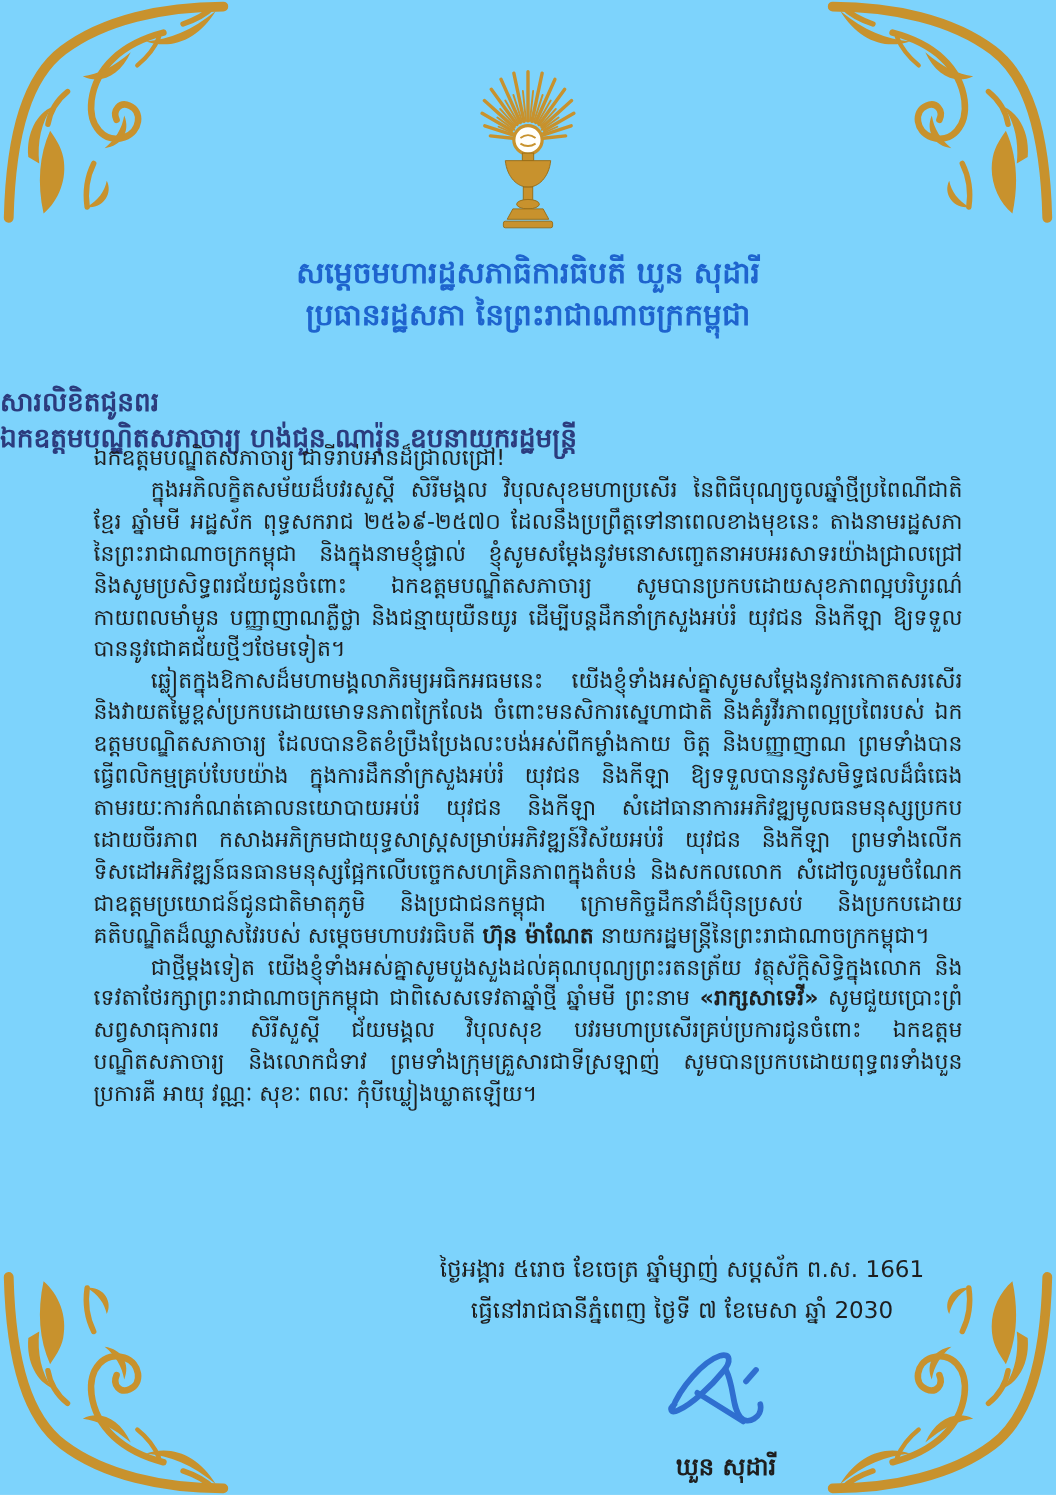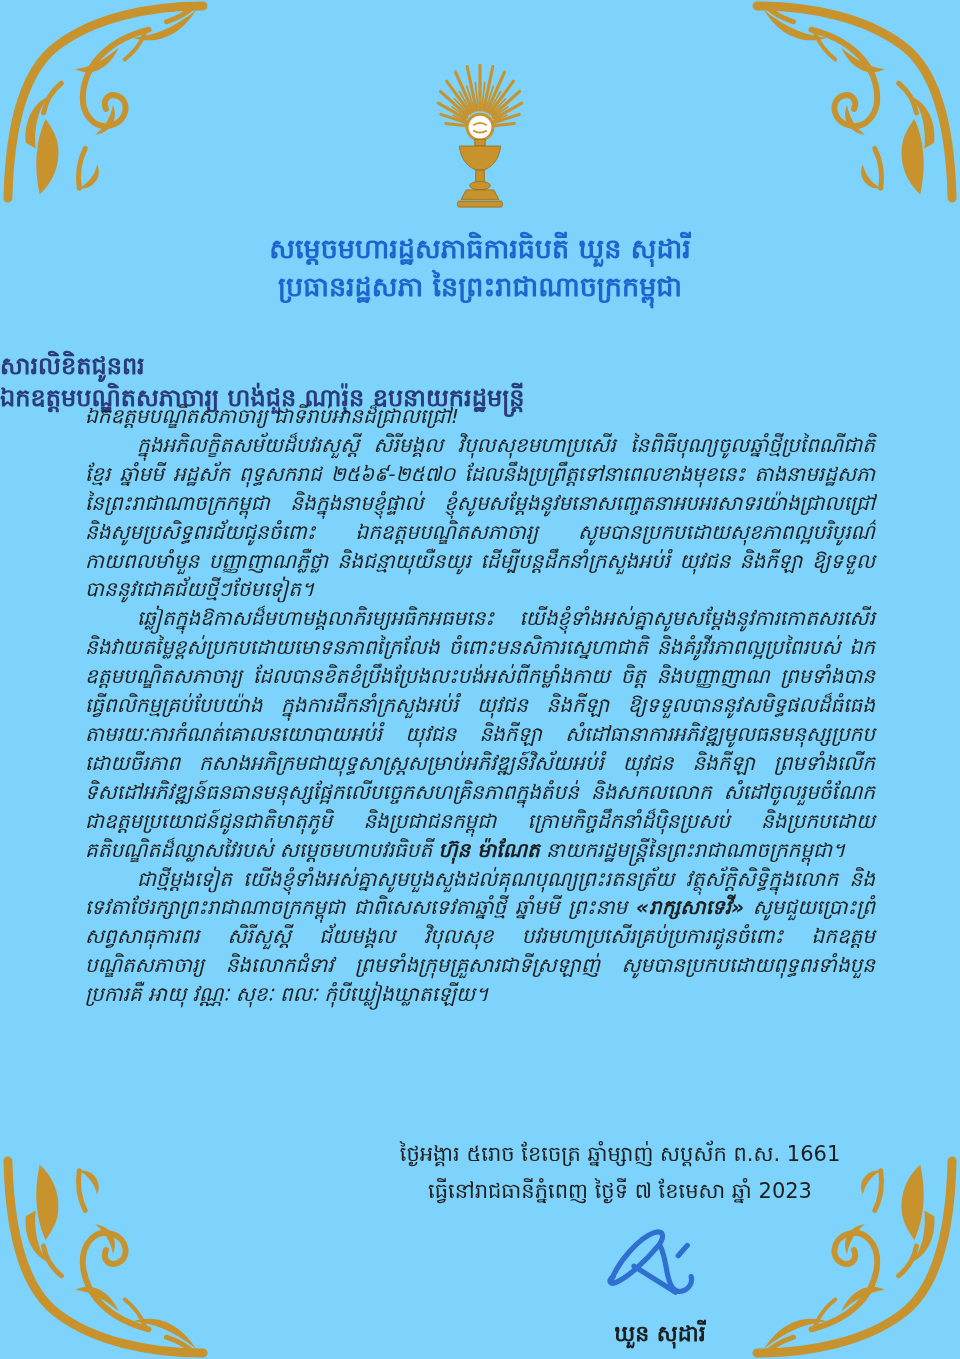--- a/index.html
+++ b/index.html
@@ -23,21 +23,21 @@
   .emblem { position:absolute; top:48px; left:0; width:100%; text-align:center; }
   
   .titles { position:absolute; top:230px; left:0; width:100%; text-align:center; }
   .blue-line { font-weight:bold; color:#1e64ce; font-size:27px; line-height:38px; }
   .subject { position:absolute; top:306px; left:0; width:100%; color:#2b3c7e; font-weight:bold;margin-top:44px; }
   .subject-title { font-size:24px; line-height:32px; }
   .subject-rcpt { font-size:24px; line-height:33px; }
   
   .bodytext {
     position:absolute; top:402px; left:85px; width:790px;
-    font-size:20px; line-height:28.9px; text-align:justify;font-style:italic;
+    font-size:20px; line-height:28.9px; text-align:justify;
   }
   .bodytext p.para { text-indent:52px; }
   .bodytext .salutation { text-indent:0; }
   .bodytext b { font-weight:bold; }
   
   .dateblock {
     position:absolute; top:1136px; right:75px; width:530px;
     text-align:center; font-size:21px; line-height:37px;
   }
   
@@ -145,21 +145,21 @@
 
   <div class="bodytext">
     <p class="salutation">ឯកឧត្តមបណ្ឌិតសភាចារ្យ ជាទីរាប់អានដ៏ជ្រាលជ្រៅ!</p>
     <p class="para">ក្នុងអភិលក្ខិតសម័យដ៏បវរសួស្ដី សិរីមង្គល វិបុលសុខមហាប្រសើរ នៃពិធីបុណ្យចូលឆ្នាំថ្មីប្រពៃណីជាតិខ្មែរ ឆ្នាំមមី អដ្ឋស័ក ពុទ្ធសករាជ ២៥៦៩-២៥៧០ ដែលនឹងប្រព្រឹត្តទៅនាពេលខាងមុខនេះ តាងនាមរដ្ឋសភានៃព្រះរាជាណាចក្រកម្ពុជា និងក្នុងនាមខ្ញុំផ្ទាល់ ខ្ញុំសូមសម្ដែងនូវមនោសញ្ចេតនាអបអរសាទរយ៉ាងជ្រាលជ្រៅ និងសូមប្រសិទ្ធពរជ័យជូនចំពោះ ឯកឧត្តមបណ្ឌិតសភាចារ្យ សូមបានប្រកបដោយសុខភាពល្អបរិបូរណ៌ កាយពលមាំមួន បញ្ញាញាណភ្លឺថ្លា និងជន្មាយុយឺនយូរ ដើម្បីបន្តដឹកនាំក្រសួងអប់រំ យុវជន និងកីឡា ឱ្យទទួលបាននូវជោគជ័យថ្មីៗថែមទៀត។</p>
     <p class="para"><span>ឆ្លៀតក្នុងឱកាសដ៏មហាមង្គលាភិរម្យអធិកអធមនេះ យើងខ្ញុំទាំងអស់គ្នាសូមសម្ដែងនូវការកោតសរសើរ និងវាយតម្លៃខ្ពស់ប្រកបដោយមោទនភាពក្រៃលែង ចំពោះមនសិការស្នេហាជាតិ និងគំរូវីរភាពល្អប្រពៃរបស់ ឯកឧត្តមបណ្ឌិតសភាចារ្យ ដែលបានខិតខំប្រឹងប្រែងលះបង់អស់ពីកម្លាំងកាយ ចិត្ត និងបញ្ញាញាណ ព្រមទាំងបានធ្វើពលិកម្មគ្រប់បែបយ៉ាង ក្នុងការដឹកនាំក្រសួងអប់រំ យុវជន និងកីឡា ឱ្យទទួលបាននូវសមិទ្ធផលដ៏ធំធេង តាមរយៈការកំណត់គោលនយោបាយអប់រំ យុវជន និងកីឡា សំដៅធានាការអភិវឌ្ឍមូលធនមនុស្សប្រកបដោយចីរភាព កសាងអភិក្រមជាយុទ្ធសាស្ត្រសម្រាប់អភិវឌ្ឍន៍វិស័យអប់រំ យុវជន និងកីឡា ព្រមទាំងលើកទិសដៅអភិវឌ្ឍន៍ធនធានមនុស្សផ្អែកលើបច្ចេកសហគ្រិនភាពក្នុងតំបន់ និងសកលលោក សំដៅចូលរួមចំណែកជាឧត្តមប្រយោជន៍ជូនជាតិមាតុភូមិ និងប្រជាជនកម្ពុជា ក្រោមកិច្ចដឹកនាំដ៏ប៉ិនប្រសប់ និងប្រកបដោយគតិបណ្ឌិតដ៏ឈ្លាសវៃរបស់ សម្តេចមហាបវរធិបតី </span><b>ហ៊ុន ម៉ាណែត</b><span> នាយករដ្ឋមន្ត្រីនៃព្រះរាជាណាចក្រកម្ពុជា។</span></p>
     <p class="para"><span>ជាថ្មីម្ដងទៀត យើងខ្ញុំទាំងអស់គ្នាសូមបួងសួងដល់គុណបុណ្យព្រះរតនត្រ័យ វត្ថុស័ក្តិសិទ្ធិក្នុងលោក និងទេវតាថែរក្សាព្រះរាជាណាចក្រកម្ពុជា ជាពិសេសទេវតាឆ្នាំថ្មី ឆ្នាំមមី ព្រះនាម </span><b>«រាក្សសាទេវី»</b><span> សូមជួយប្រោះព្រំសព្វសាធុការពរ សិរីសួស្ដី ជ័យមង្គល វិបុលសុខ បវរមហាប្រសើរគ្រប់ប្រការជូនចំពោះ ឯកឧត្តមបណ្ឌិតសភាចារ្យ និងលោកជំទាវ ព្រមទាំងក្រុមគ្រួសារជាទីស្រឡាញ់ សូមបានប្រកបដោយពុទ្ធពរទាំងបួនប្រការគឺ អាយុ វណ្ណៈ សុខៈ ពលៈ កុំបីឃ្លៀងឃ្លាតឡើយ។</span></p>
   </div>
 
   <div class="dateblock">
     <div>ថ្ងៃអង្គារ ៥រោច ខែចេត្រ ឆ្នាំម្សាញ់ សប្តស័ក ព.ស. 1661</div>
-    <div>ធ្វើនៅរាជធានីភ្នំពេញ ថ្ងៃទី ៧ ខែមេសា ឆ្នាំ 2023</div>
+    <div>ធ្វើនៅរាជធានីភ្នំពេញ ថ្ងៃទី ៧ ខែមេសា ឆ្នាំ 2030</div>
   </div>
 
   <div class="sigblock">
     <svg class="sig-mark" width="130" height="78" viewBox="0 0 100 60">
       <g fill="none" stroke="#2F6FD0" stroke-width="4" stroke-linecap="round">
         <path d="M12,46 C18,30 34,12 46,8 C53,6 54,12 48,19 C40,29 26,42 17,46 C11,49 10,45 14,42"></path>
         <path d="M30,34 L62,54"></path>
         <path d="M50,18 C56,30 54,44 60,51 C65,57 76,51 74,42"></path>
         <path d="M64,26 l7,-8"></path>
       </g>

